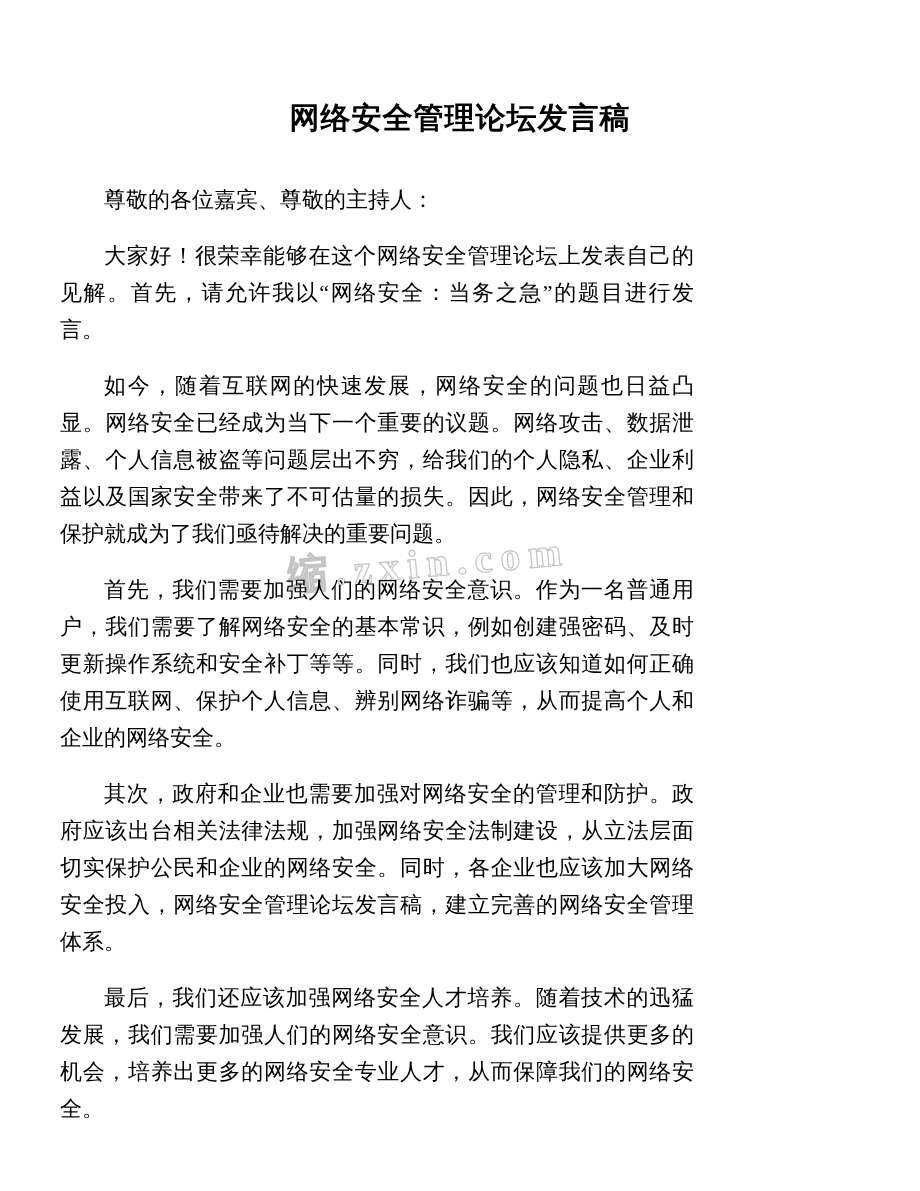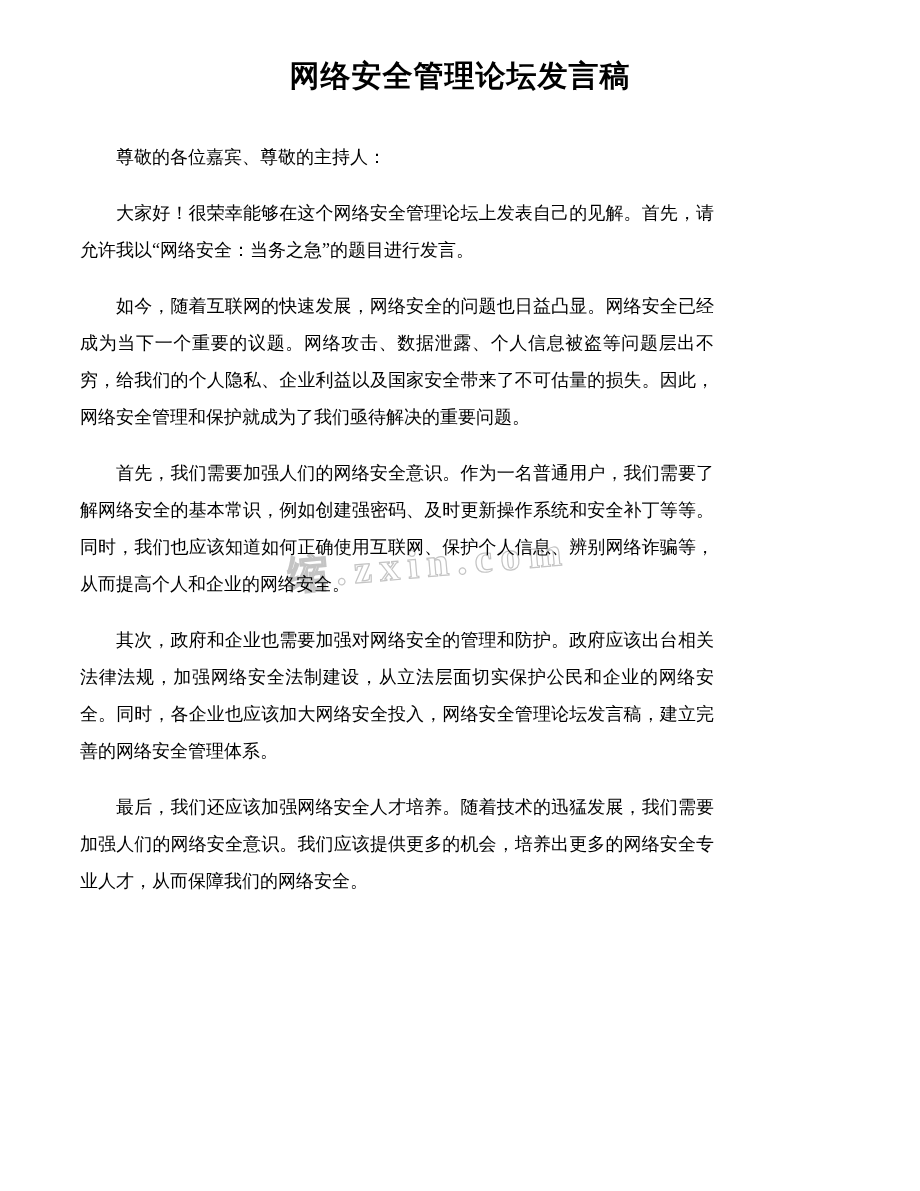--- a/index.html
+++ b/index.html
@@ -12,32 +12,32 @@
     width: 920px;
     height: 1191px;
     margin: 0 auto;
     background: #ffffff;
     overflow: hidden;
     font-family: "Liberation Serif", "DejaVu Serif", serif;
     color: #000000;
   }
   .doc-title {
     margin: 0;
-    padding-top: 56px;
+    padding-top: 98px;
     text-align: center;
     font-size: 30px;
     font-weight: bold;
     letter-spacing: 1px;
     color: #000000;
   }
   .doc-body {
     position: relative;
     width: 634px;
-    margin: 42px auto 0 80px;
-    font-size: 18px;
+    margin: 42px auto 0 60px;
+    font-size: 22px;
     line-height: 37px;
     text-align: justify;
     z-index: 2;
   }
   .doc-body p {
     margin: 0 0 19px 0;
     text-indent: 2em;
     word-break: break-all;
   }
   .watermark {

